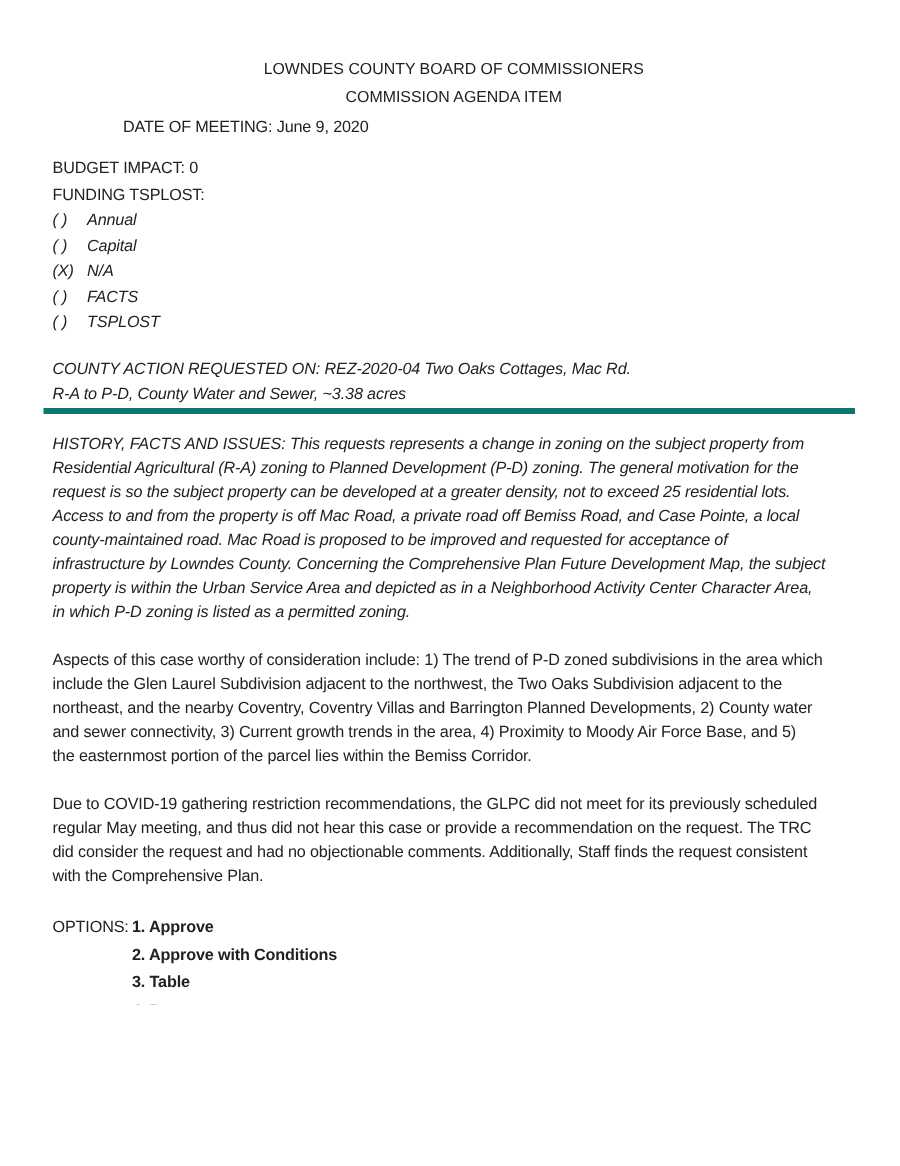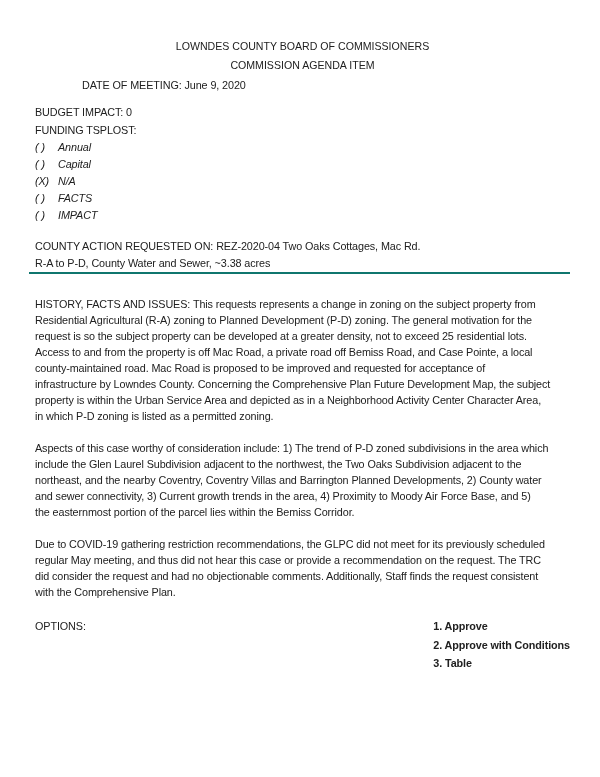--- a/index.html
+++ b/index.html
@@ -59,35 +59,36 @@
     display: inline-block;
     width: 23px;
   }
   .county-action {
     margin-top: 14px;
     margin-left: -6px;
     padding-left: 6px;
     padding-bottom: 1px;
     line-height: 16.5px;
     white-space: pre-line;
-    border-bottom: 2px solid #0f766e;
+    border-bottom: 4px solid #0f766e;
+    font-style: italic;
   }
   .para {
     margin: 16px 0 0 0;
     line-height: 16px;
     white-space: pre-line;
   }
   .para.first {
-    margin-top: 22px;
+    margin-top: 12px;
+    font-style: italic;
   }
   .options-section {
     margin-top: 17px;
     display: flex;
     align-items: flex-start;
-    justify-content: space-between;
   }
   .options-label {
     flex: none;
     width: 53px;
     line-height: 18.5px;
   }
   .options-items {
     line-height: 18.5px;
     white-space: pre-line;
     font-weight: bold;
@@ -109,21 +110,21 @@
 
   <div class="budget-line">BUDGET IMPACT: 0</div>
 
   <div class="funding-label">FUNDING TSPLOST:</div>
 
   <ul class="funding-list">
     <li><span class="mark">( )</span><span>Annual</span></li>
     <li><span class="mark">( )</span><span>Capital</span></li>
     <li><span class="mark">(X)</span><span>N/A</span></li>
     <li><span class="mark">( )</span><span>FACTS</span></li>
-    <li><span class="mark">( )</span><span>IMPACT</span></li>
+    <li><span class="mark">( )</span><span>TSPLOST</span></li>
   </ul>
 
   <div class="county-action">COUNTY ACTION REQUESTED ON: REZ-2020-04 Two Oaks Cottages, Mac Rd.
 R-A to P-D, County Water and Sewer, ~3.38 acres</div>
 
   <p class="para first">HISTORY, FACTS AND ISSUES: This requests represents a change in zoning on the subject property from
 Residential Agricultural (R-A) zoning to Planned Development (P-D) zoning. The general motivation for the
 request is so the subject property can be developed at a greater density, not to exceed 25 residential lots.
 Access to and from the property is off Mac Road, a private road off Bemiss Road, and Case Pointe, a local
 county-maintained road. Mac Road is proposed to be improved and requested for acceptance of

